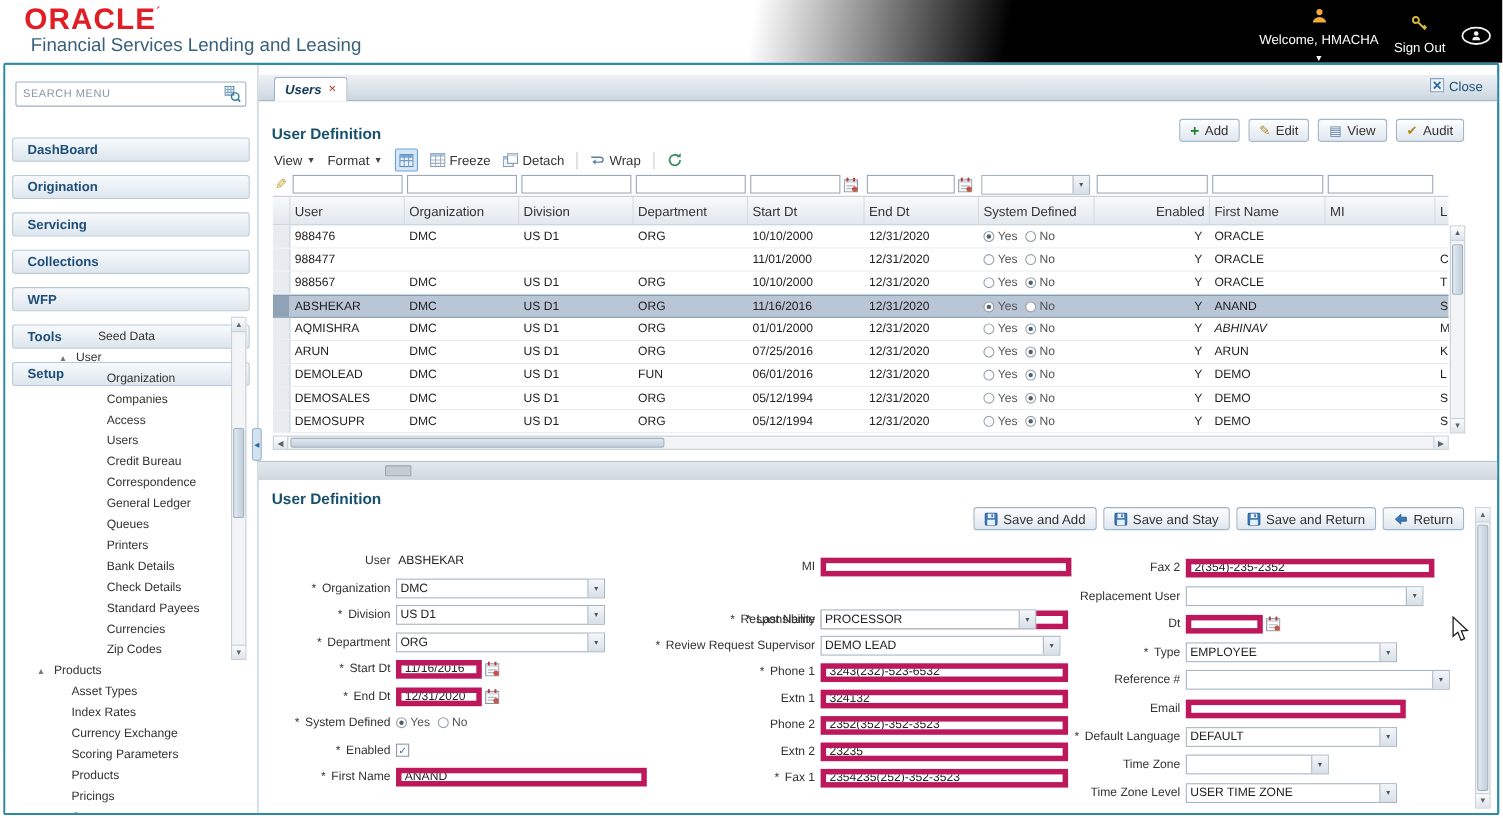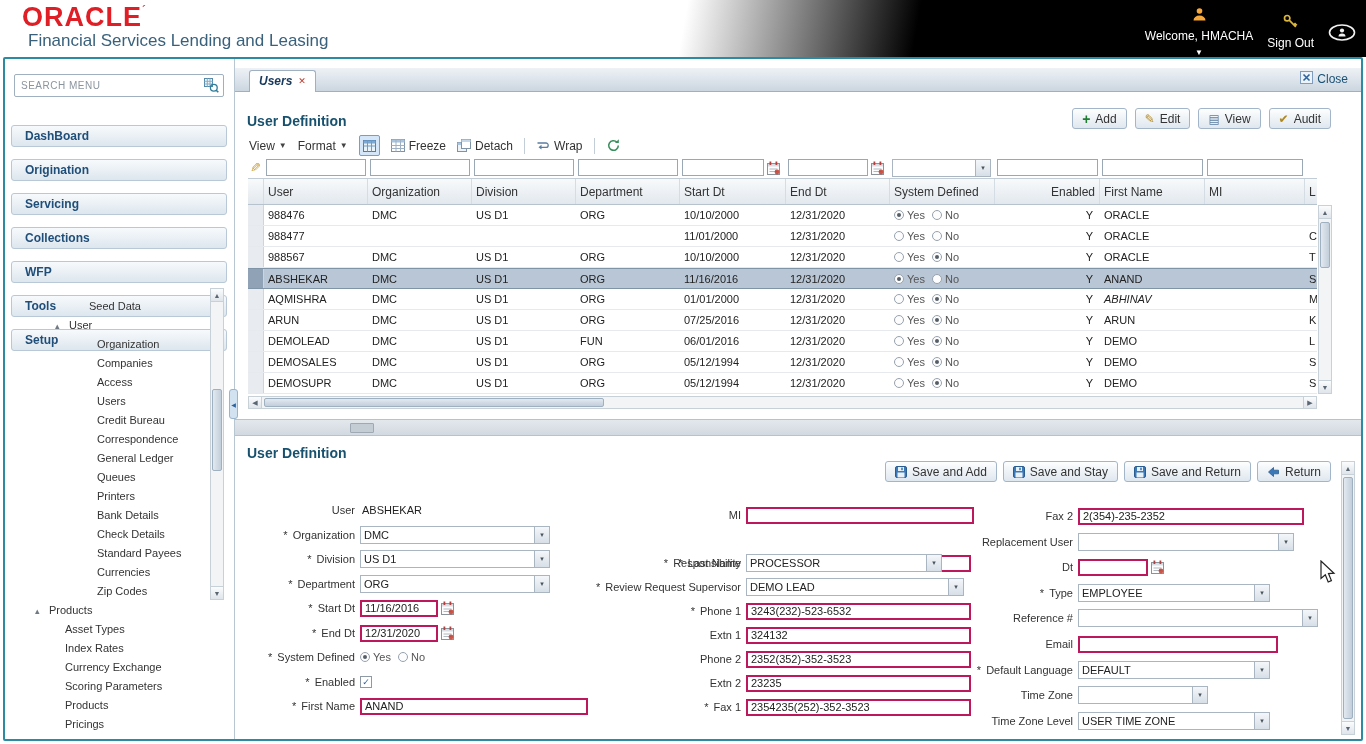--- a/index.html
+++ b/index.html
@@ -96,21 +96,21 @@
   .splitter{position:absolute;left:0;top:360px;width:100%;height:17px;background:linear-gradient(#e3e8ed,#d2d9e0);border-top:1px solid #b8c2cc;border-bottom:1px solid #b8c2cc;}
   .splitter-grip{position:absolute;left:115px;top:3px;width:24px;height:10px;background:#c4ccd4;border:1px solid #9fa9b3;border-radius:1px;cursor:row-resize;}
 
   
   .detail-form{position:absolute;left:0;top:0;width:100%;height:100%;}
   .form-col{position:absolute;}
   .form-row{position:absolute;left:0;display:flex;align-items:center;height:20px;width:100%;}
   .flabel{flex:none;text-align:right;font-size:11px;color:#333;padding-right:5px;white-space:nowrap;}
   .req{margin-right:2px;color:#333;}
   .fval-plain{font-size:11px;color:#222;padding-left:2px;}
-  .tbox{height:17px;border:2px solid #be185d;font-size:11px;padding:0 3px;color:#222;background:#fff;font-family:inherit;flex:none;}
+  .tbox{height:17px;border:5px solid #be185d;font-size:11px;padding:0 3px;color:#222;background:#fff;font-family:inherit;flex:none;}
   .sel{height:18px;border:1px solid #a9b6c2;background:#fff;display:flex;align-items:stretch;flex:none;cursor:pointer;}
   .sel-val{flex:1;font-size:11px;padding:0 3px;display:flex;align-items:center;color:#222;overflow:hidden;white-space:nowrap;}
   .dd-btn{width:15px;flex:none;border-left:1px solid #a9b6c2;background:linear-gradient(#f4f7fa,#d7dfe7);display:flex;align-items:center;justify-content:center;font-size:7px;color:#4a545e;cursor:pointer;}
   .cal{margin-left:3px;flex:none;display:inline-flex;cursor:pointer;}
   .cbox{width:12px;height:12px;border:1px solid #8d99a5;background:#fff;display:inline-flex;align-items:center;justify-content:center;font-size:9px;color:#2d64a0;font-weight:bold;cursor:pointer;}
   .detail-vscroll{position:absolute;left:1106px;top:402px;width:14px;height:274px;background:#f2f4f6;border:1px solid #c8d0d8;}
 
   .collapse-handle{position:absolute;left:224px;top:330px;width:9px;height:30px;background:#d2e2f0;border:1px solid #9ab4cc;border-radius:3px;display:flex;align-items:center;justify-content:center;font-size:6px;color:#2d64a0;z-index:6;cursor:pointer;}
   .cursor{position:absolute;left:1320px;top:560px;z-index:99;pointer-events:none;}
 </style>

